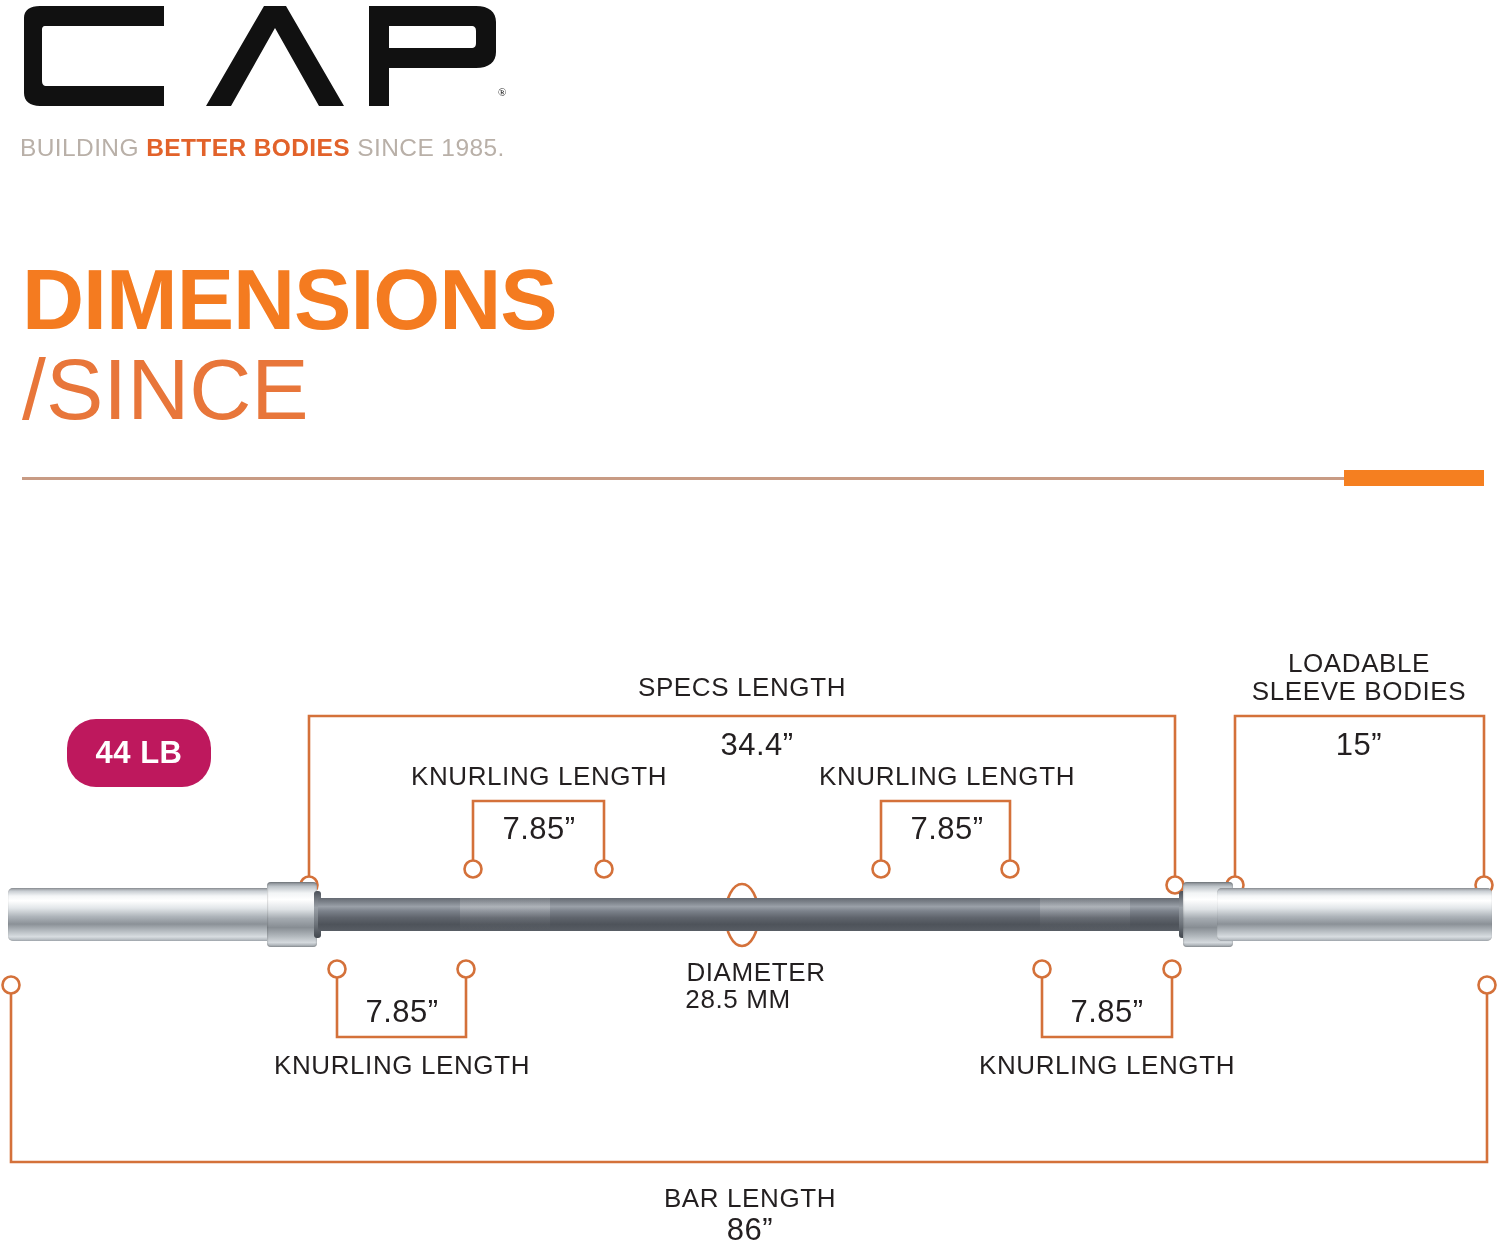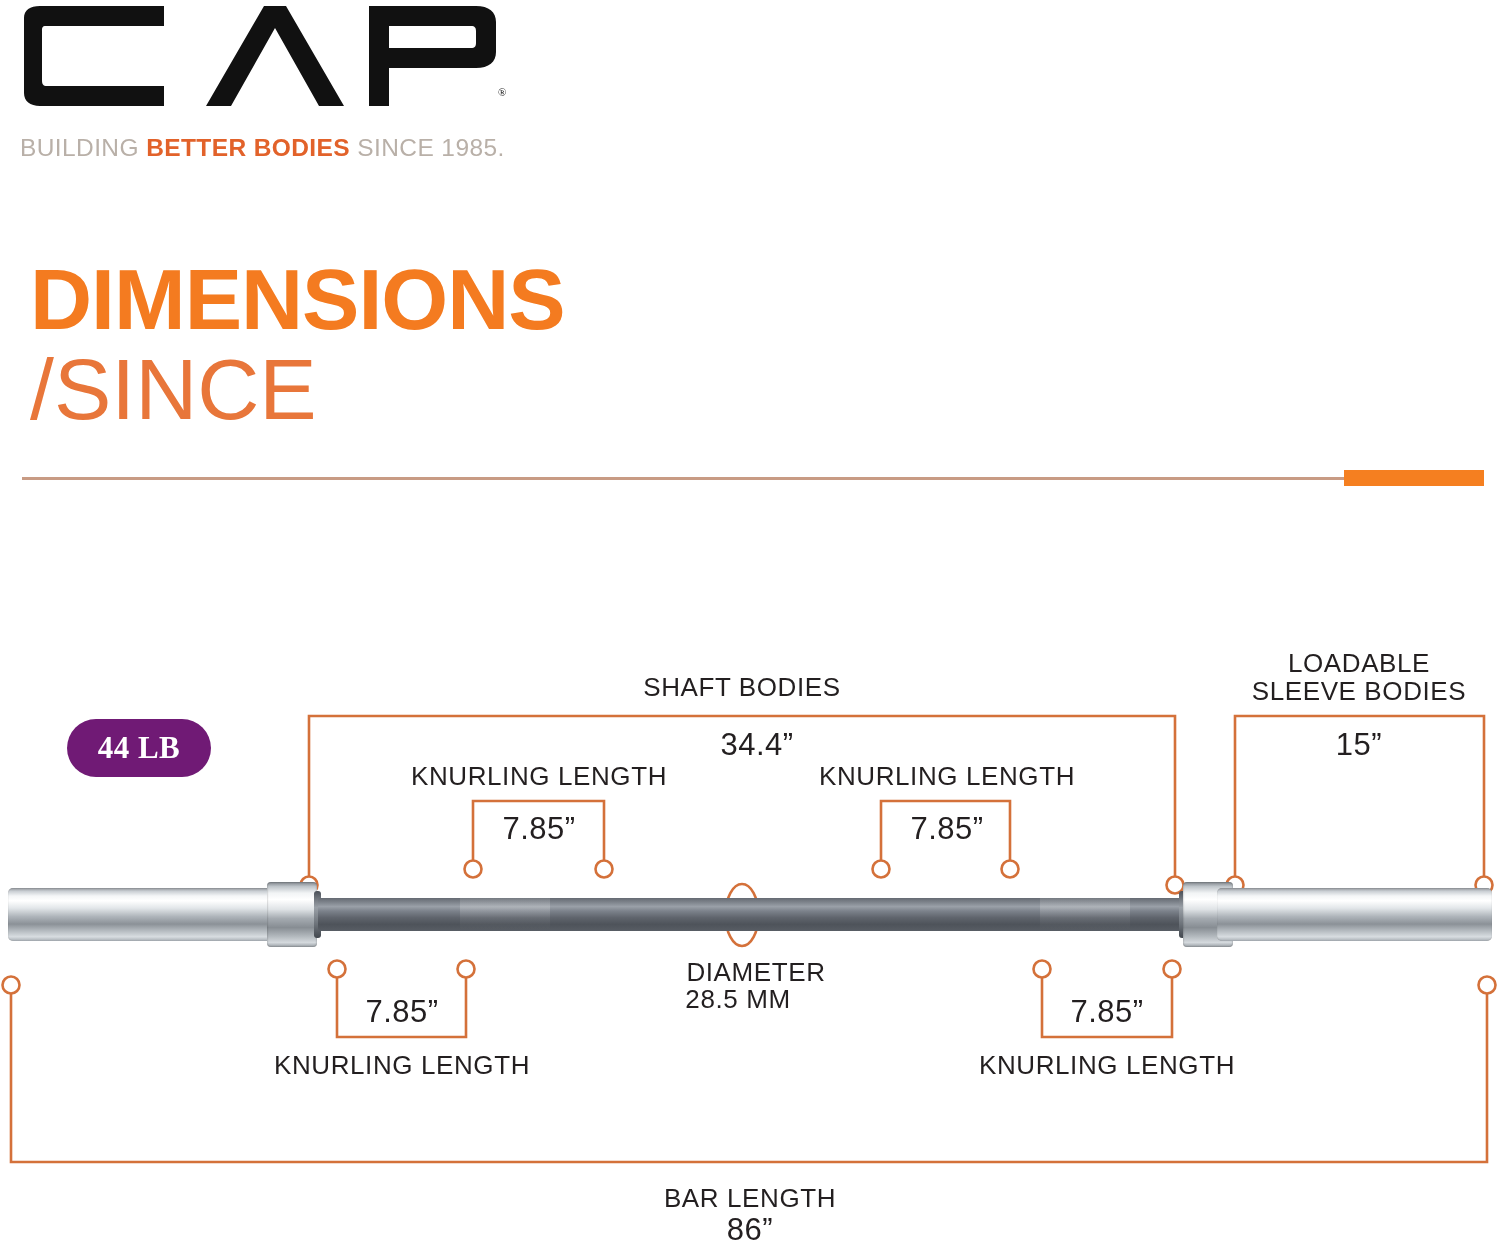--- a/index.html
+++ b/index.html
@@ -54,21 +54,20 @@
   }
   .tag-light { color: #b9b0a8; font-weight: 400; }
   .tag-orange { color: #e2622a; font-weight: 700; }
 
   
   #heading-block {
     position: absolute;
     left: 22px;
     top: 255px;
     width: 900px;
-    margin-left: 8px;
   }
   #heading-line1 {
     font-size: 86px;
     line-height: 88px;
     font-weight: 700;
     color: #f47b20;
     letter-spacing: -1px;
     font-family: "Liberation Sans", sans-serif;
   }
   #heading-line2 {
@@ -105,31 +104,31 @@
     height: 1253px;
     pointer-events: none;
   }
 
   
   #weight-badge {
     position: absolute;
     left: 67px;
     top: 719px;
     width: 144px;
-    height: 58px;
-    background: #701a75;
+    height: 68px;
+    background: #be185d;
     border-radius: 29px;
     color: #ffffff;
     font-size: 31px;
     font-weight: 700;
     letter-spacing: 0.5px;
     display: flex;
     align-items: center;
     justify-content: center;
-    font-family: Liberation Serif, serif;
+    font-family: Liberation Sans, sans-serif;
   }
 
   
   #barbell { position: absolute; left: 0; top: 876px; width: 1500px; height: 78px; }
 
   .sleeve {
     position: absolute;
     top: 12px;
     height: 53px;
     border-radius: 5px;
@@ -276,21 +275,21 @@
     <div class="collar" id="collar-left"></div>
     <div class="collar-ring" id="ring-left"></div>
     <div id="shaft"></div>
     <div class="shaft-band" id="band-a"></div>
     <div class="shaft-band" id="band-b"></div>
     <div class="collar-ring" id="ring-right"></div>
     <div class="collar" id="collar-right"></div>
     <div class="sleeve" id="sleeve-right"></div>
   </div>
 
-  <div class="lbl lbl-title lbl-center" style="left:742px; top:672px;">SHAFT BODIES</div>
+  <div class="lbl lbl-title lbl-center" style="left:742px; top:672px;">SPECS LENGTH</div>
   <div class="lbl lbl-value lbl-center" style="left:757px; top:727px;">34.4”</div>
 
   <div class="lbl lbl-title lbl-center" style="left:1359px; top:648px;">LOADABLE</div>
   <div class="lbl lbl-title lbl-center" style="left:1359px; top:676px;">SLEEVE  BODIES</div>
   <div class="lbl lbl-value lbl-center" style="left:1359px; top:727px;">15”</div>
 
   <div class="lbl lbl-title lbl-center" style="left:539px; top:761px;">KNURLING LENGTH</div>
   <div class="lbl lbl-value lbl-center" style="left:539px; top:811px;">7.85”</div>
 
   <div class="lbl lbl-title lbl-center" style="left:947px; top:761px;">KNURLING LENGTH</div>

